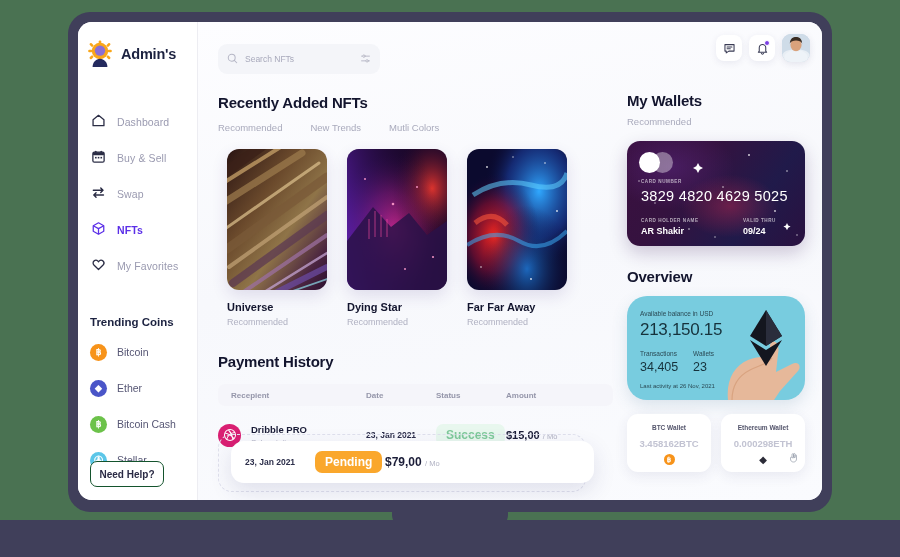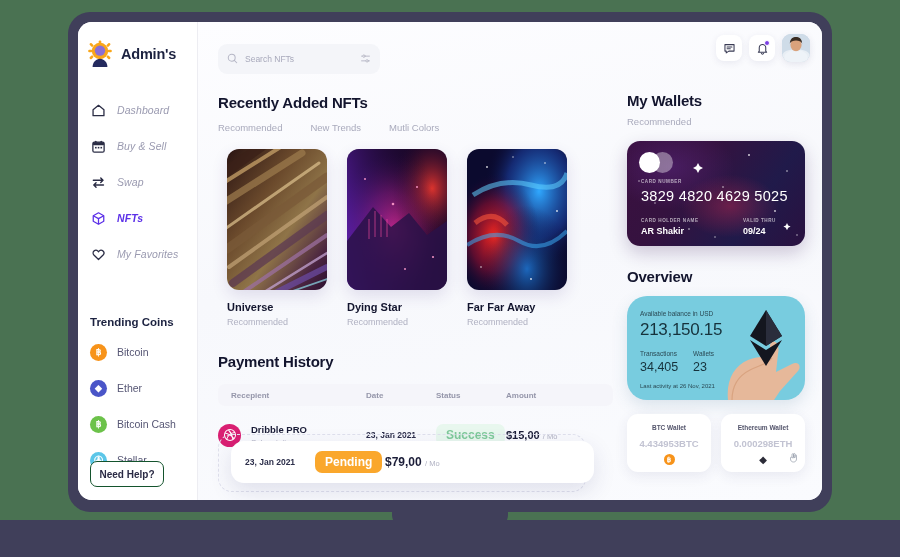--- a/index.html
+++ b/index.html
@@ -68,25 +68,24 @@
     padding: 3px 0 0 8px;
     height: 36px;
   }
   #brand-logo { width: 28px; height: 28px; position: relative; flex: 0 0 28px; }
   #brand-name {
     font-size: 14.5px; font-weight: bold; color: #1c2240;
     letter-spacing: -0.2px;
   }
   .nav-list { margin-top: 22px; }
   .nav-item {
-    display: flex; align-items: center; gap: 11px;
+    display: flex; align-items: flex-end; gap: 11px;
     padding: 0 0 0 12px;
     height: 36px;
     cursor: pointer;
-    font-style: italic;
   }
   .nav-ico { width: 16px; height: 16px; flex: 0 0 16px; display:flex; align-items:center; justify-content:center; }
   .nav-label { font-size: 10.5px; color: #9a9ab0; letter-spacing: 0.1px; }
   .nav-item.active .nav-label { color: #5b2fe8; font-weight: bold; }
 
   #trending-title {
     margin: 44px 0 6px 12px;
     font-size: 11.5px; font-weight: bold; color: #1c2240;
   }
   .coin-item {
@@ -667,21 +666,21 @@
         <div class="ov-k2">Wallets</div>
         <div class="ov-v1">34,405</div>
         <div class="ov-v2">23</div>
         <div class="ov-last">Last activity at 26 Nov, 2021</div>
       </div>
 
       <div id="small-wallets">
         <div class="sw-card">
           <div class="sw-title">BTC Wallet</div>
           <div class="sw-val">
-            <span>4.434953</span><span>BTC</span>
+            <span>3.458162</span><span>BTC</span>
           </div>
           <div class="sw-ico" style="background:#f7931a;color:#fff;font-size:7px;font-weight:bold">฿</div>
         </div>
         <div class="sw-card">
           <div class="sw-title">Ethereum Wallet</div>
           <div class="sw-val">
             <span>0.000298</span><span>ETH</span>
           </div>
           <div class="sw-ico" style="color:#2b2b38;font-size:10px">◆</div>
           <span id="cursor-hand">

